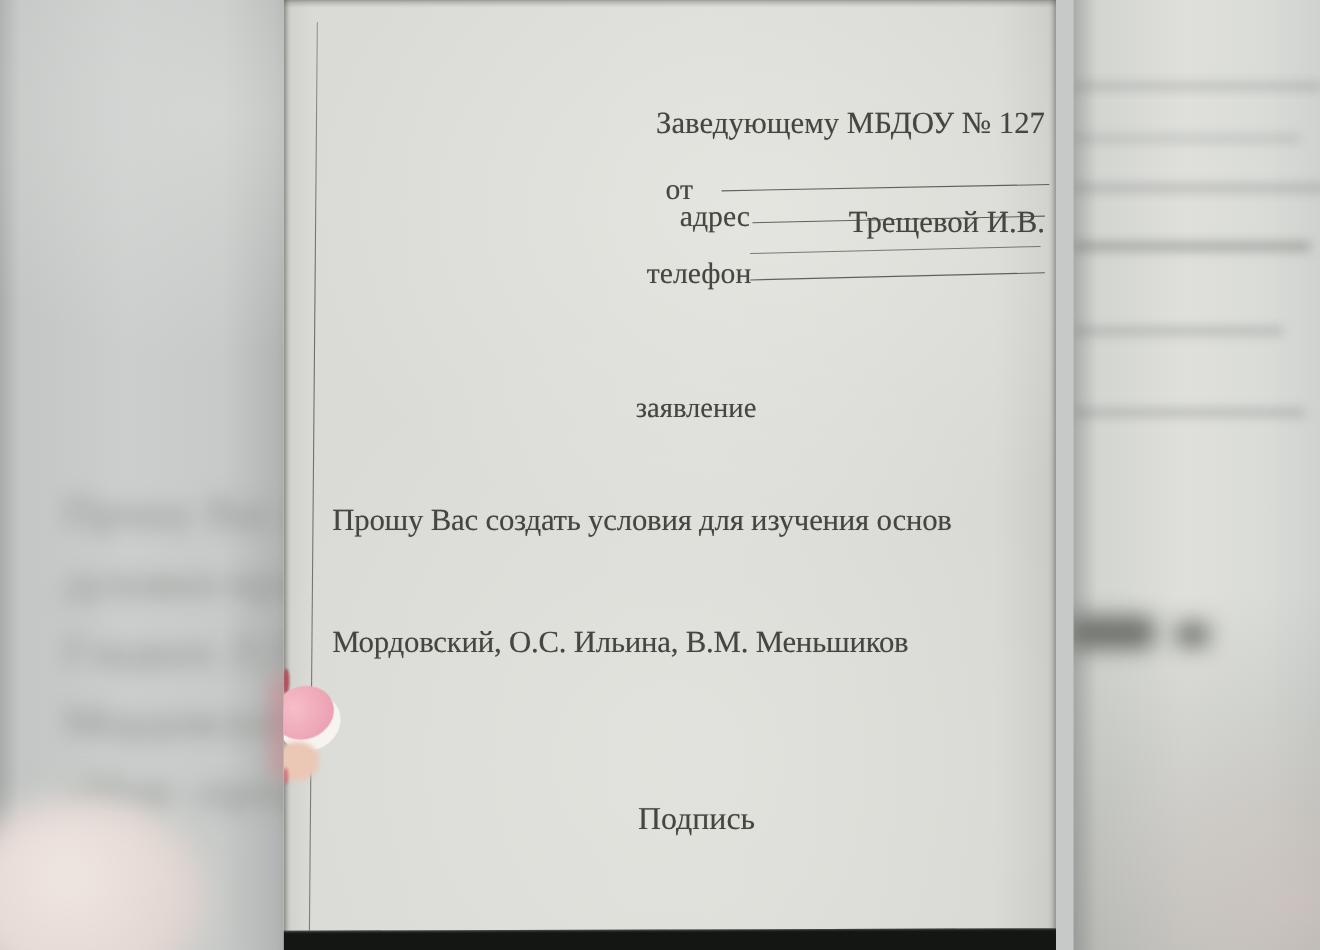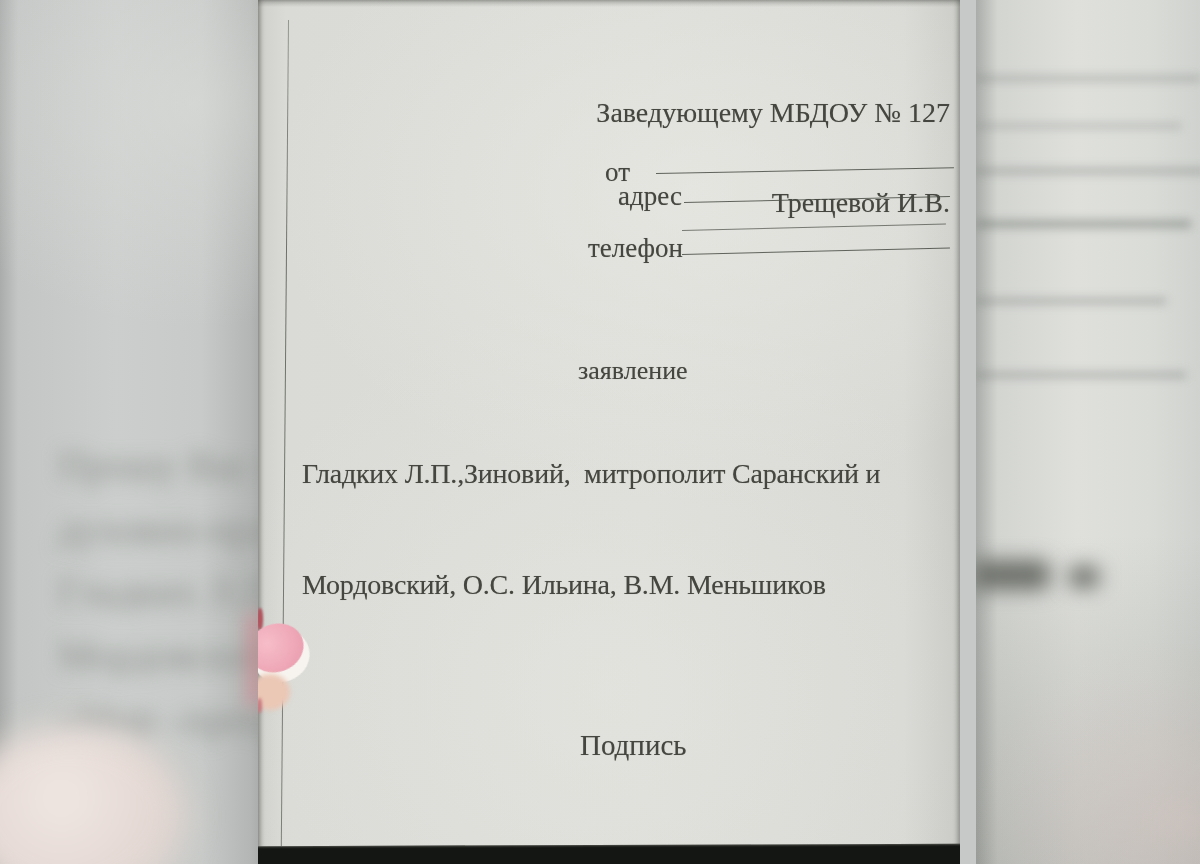--- a/index.html
+++ b/index.html
@@ -131,21 +131,21 @@
       <div class="form-label lbl-address doc-text">адрес</div>
       <div class="rule rule-address"></div>
       <div class="rule rule-address2"></div>
 
       <div class="form-label lbl-phone doc-text">телефон</div>
       <div class="rule rule-phone"></div>
 
       <div class="doc-title doc-text">заявление</div>
 
       <div class="body-block doc-text">
-        <div class="body-line">Гладких Л.П.,Зиновий,  митрополит Саранский и</div>
+        <div class="body-line">Прошу Вас создать условия для изучения основ</div>
         <div class="body-line">Мордовский, О.С. Ильина, В.М. Меньшиков</div>
         
       </div>
 
       <div class="signature doc-text">Подпись</div>
     </div>
 
     <div class="finger">
       <div class="sliver-top"></div>
       <div class="nail-white"></div>

